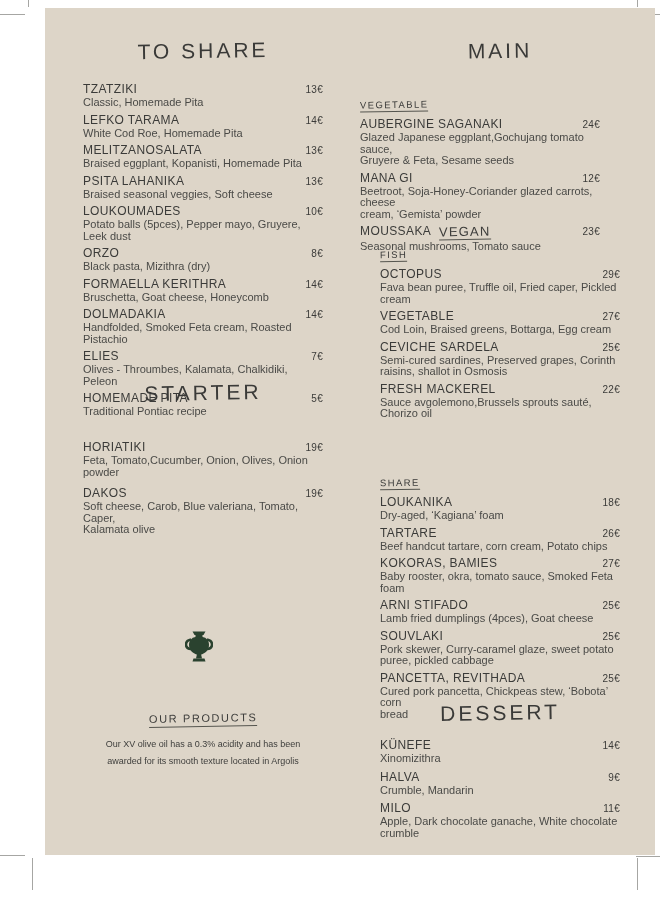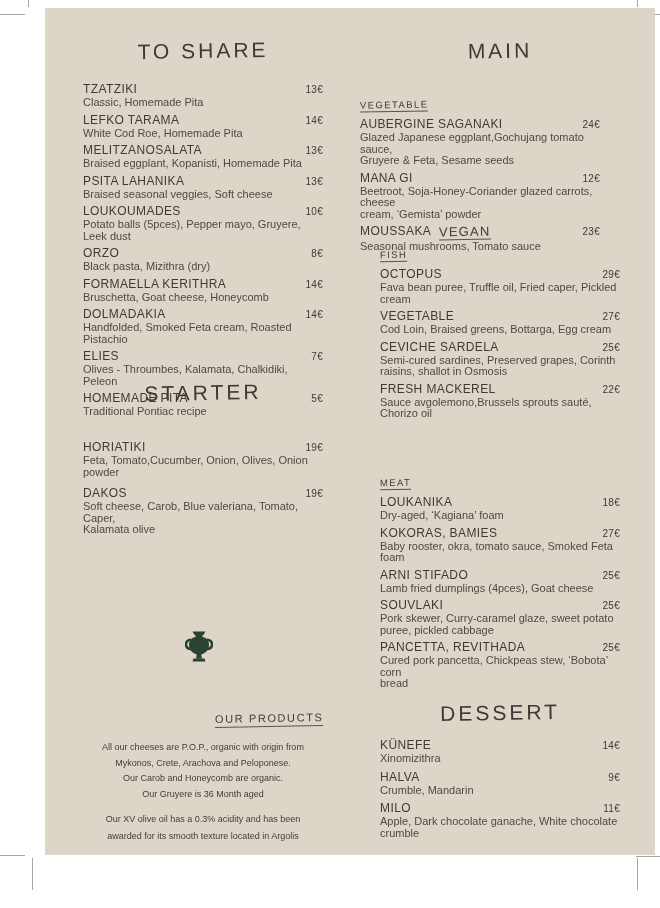--- a/index.html
+++ b/index.html
@@ -33,21 +33,21 @@
     display:inline-block; font-size:9.5px; letter-spacing:1.4px; color:#3d3d3b;
     border-bottom:1px solid #55554f; padding-bottom:1px; margin-bottom:5px;
     transform:rotate(-1deg); font-weight:500;
   }
   .tag {
     display:inline-block; font-size:13px; letter-spacing:1.2px; color:#3d3d3b;
     border-bottom:1px solid #55554f; margin-left:8px; transform:rotate(-1deg);
     font-weight:500;
   }
   .name-wrap { display:flex; align-items:flex-start; }
-  .products-title-wrap { text-align:right; }
+  .products-title-wrap { text-align:center; }
   .products-title {
     display:inline-block; font-size:11px; letter-spacing:1.6px; color:#3d3d3b;
     border-bottom:1px solid #55554f; padding-bottom:2px; font-weight:500;
     transform:rotate(-1deg);
   }
   .para {
     text-align:center; font-size:9px; line-height:15.5px; color:#3e3e3c;
     white-space:pre-line;
   }
   .para.first { margin-top:13px; }
@@ -176,24 +176,20 @@
     <path d="M21 6 h14 v6 h-14 z" fill="#2a422f"></path>
     <path d="M28 10 c-14 0 -20 7 -20 17 c0 11 9 17 15 19 h10 c6 -2 15 -8 15 -19 c0 -10 -6 -17 -20 -17 z" fill="#2a422f"></path>
     <path d="M24 45 l-2 9 h12 l-2 -9 z" fill="#2a422f"></path>
     <path d="M17 54 h22 l2 6 h-26 z" fill="#2a422f"></path>
   </svg>
 
   <div class="sec" id="products" style="left:38px;top:700px;">
     <div class="products-title-wrap">
       <span class="products-title">OUR PRODUCTS</span>
     </div>
-    <div class="para first">All our cheeses are P.O.P., organic with origin from
-Mykonos, Crete, Arachova and Peloponese.
-Our Carob and Honeycomb are organic.
-Our Gruyere is 36 Month aged</div>
     <div class="para second">Our XV olive oil has a 0.3% acidity and has been
 awarded for its smooth texture located in Argolis</div>
   </div>
 
   <div class="sec" style="left:335px;top:30px;">
     <div class="sec-title">MAIN</div>
   </div>
 
   <div class="sec group" id="veg" style="left:315px;top:86px;">
     <span class="group-label">VEGETABLE</span>
@@ -257,28 +253,35 @@
         <div class="row">
             <span class="name">FRESH MACKEREL</span>
             <span class="price">22€</span>
           </div>
         <div class="desc">Sauce avgolemono,Brussels sprouts sauté, Chorizo oil</div>
       </div>
     </div>
   </div>
 
   <div class="sec group" id="meat" style="left:335px;top:464px;">
-    <span class="group-label">MEAT</span>
+    <span class="group-label">SHARE</span>
     <div>
       <div class="item">
         <div class="row">
             <span class="name">LOUKANIKA</span>
             <span class="price">18€</span>
           </div>
         <div class="desc">Dry-aged, ‘Kagiana’ foam</div>
+      </div>
+      <div class="item">
+        <div class="row">
+            <span class="name">TARTARE</span>
+            <span class="price">26€</span>
+          </div>
+        <div class="desc">Beef handcut tartare, corn cream, Potato chips</div>
       </div>
       <div class="item">
         <div class="row">
             <span class="name">KOKORAS, BAMIES</span>
             <span class="price">27€</span>
           </div>
         <div class="desc">Baby rooster, okra, tomato sauce, Smoked Feta foam</div>
       </div>
       <div class="item">
         <div class="row">

